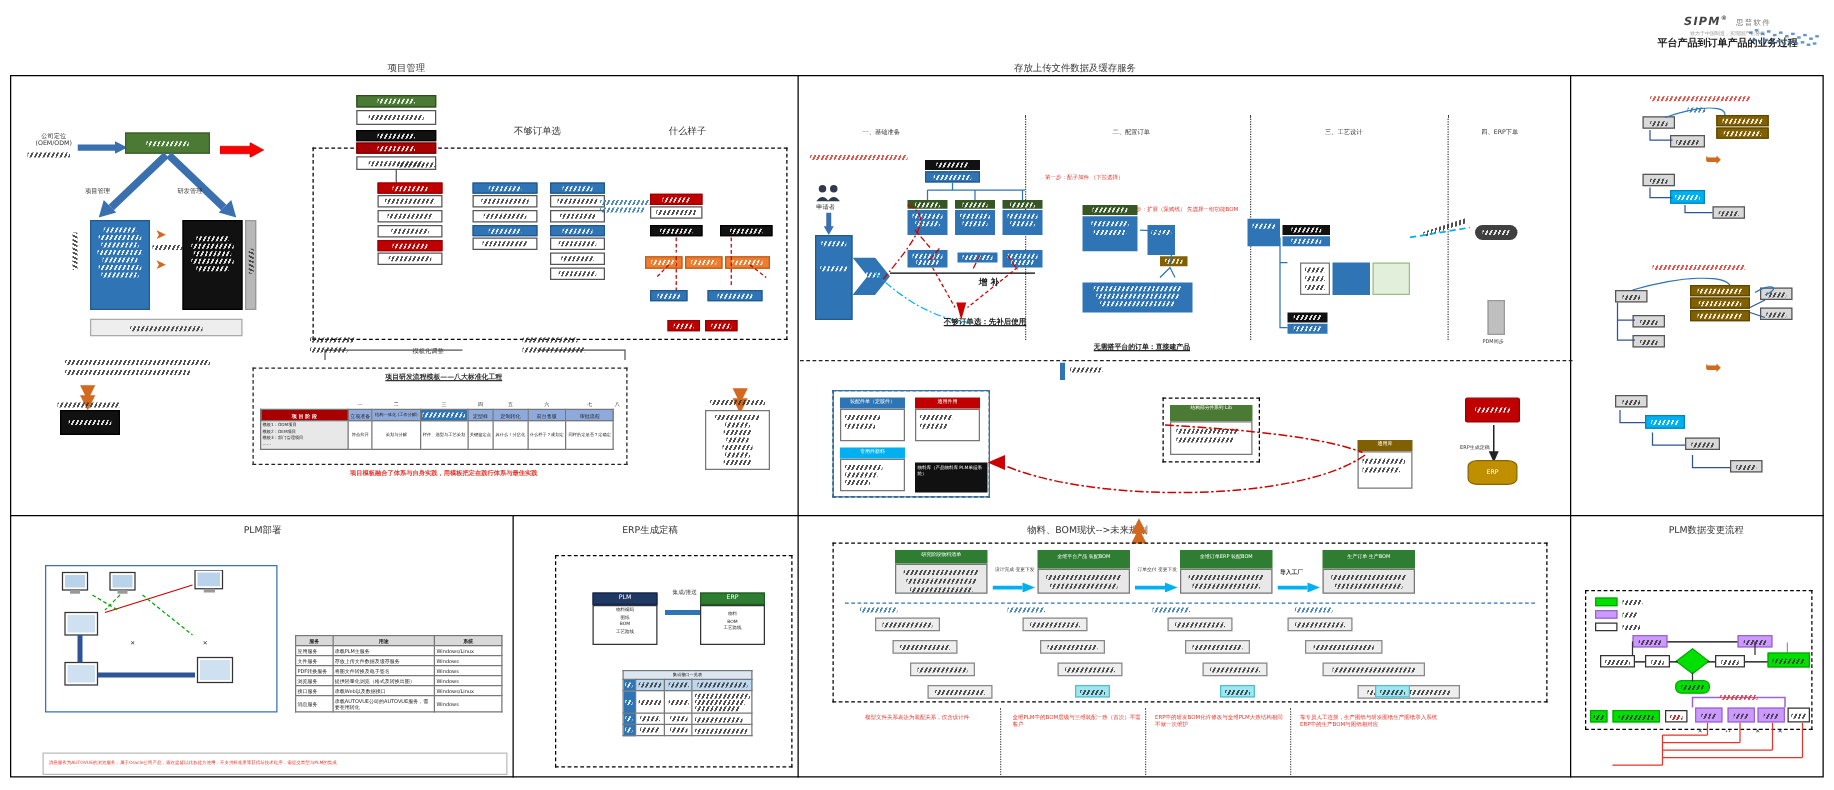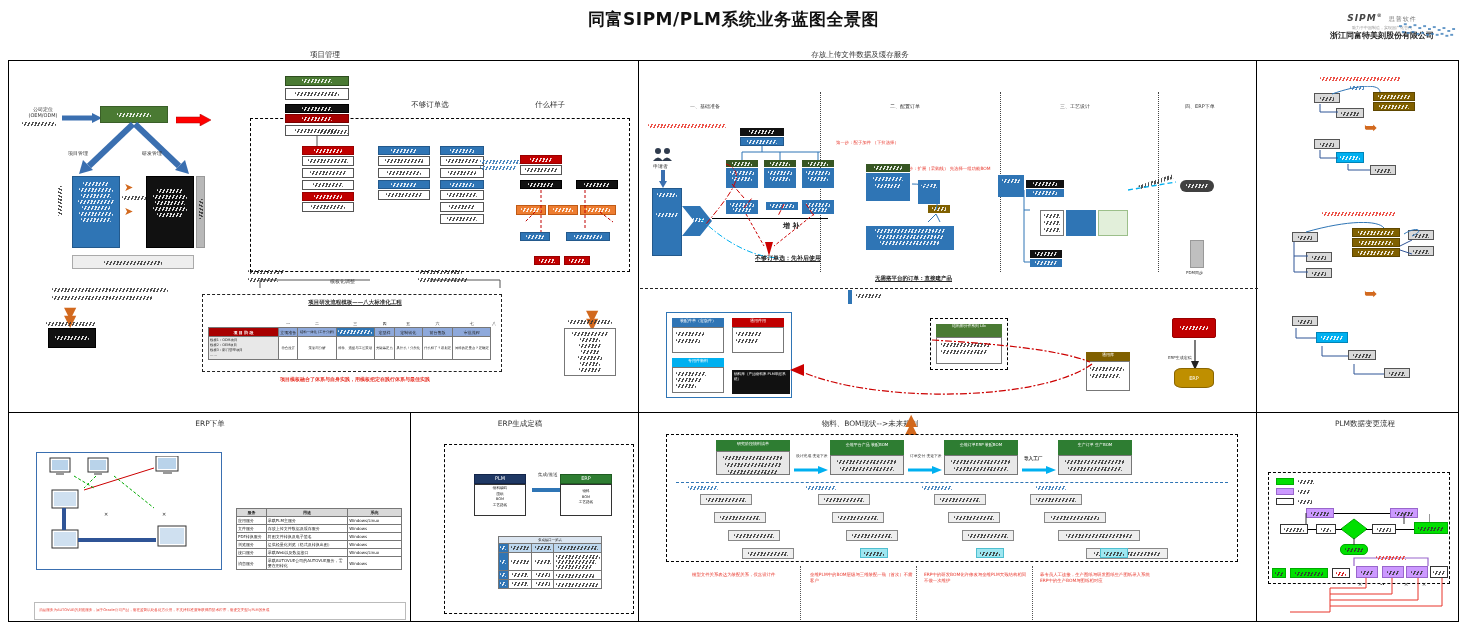--- a/index.html
+++ b/index.html
@@ -60,29 +60,28 @@
 
   
   table.g { position:absolute; border-collapse:collapse; font-size:4px; }
   table.g td, table.g th { border:1px solid #777; padding:1px 1px; color:#222; }
 </style>
 </head>
 <body>
 
 <div class="page">
 
-  <div class="title">同富SIPM/PLM系统业务蓝图全景图</div>
 
   <div class="logo">
     <div class="sipm">
       <span>SIPM</span><sup style="font-size:5px">®</sup>
       <small>思普软件</small>
     </div>
     <div class="tiny">致力于中国制造，实现国产化替代</div>
-    <div class="corp">浙江同富特美刻股份有限公司</div>
+    <div class="corp">平台产品到订单产品的业务过程</div>
     <svg class="wave" viewBox="0 0 60 16">
       <g fill="#2f75b5">
         <rect x="0" y="3" width="3" height="2"></rect>
           <rect x="5" y="1" width="3" height="2"></rect>
         <rect x="10" y="4" width="3" height="2"></rect>
           <rect x="15" y="2" width="3" height="2"></rect>
         <rect x="20" y="5" width="3" height="2"></rect>
           <rect x="25" y="3" width="3" height="2"></rect>
         <rect x="30" y="6" width="3" height="2"></rect>
           <rect x="35" y="4" width="3" height="2"></rect>
@@ -112,21 +111,21 @@
 
   <div class="vline" style="left:638px;top:60px;height:352px"></div>
   <div class="vline" style="left:1256px;top:60px;height:352px"></div>
 
   <div class="hline" style="left:8px;top:412px;width:1451px"></div>
 
   <div class="vline" style="left:410px;top:412px;height:210px"></div>
   <div class="vline" style="left:638px;top:412px;height:210px"></div>
   <div class="vline" style="left:1256px;top:412px;height:210px"></div>
 
-  <div class="hdr" style="left:150px;top:419px;width:120px">ERP下单</div>
+  <div class="hdr" style="left:150px;top:419px;width:120px">PLM部署</div>
   <div class="hdr" style="left:460px;top:419px;width:120px">ERP生成定稿</div>
   <div class="hdr" style="left:800px;top:419px;width:140px">物料、BOM现状--&gt;未来规划</div>
   <div class="chev" style="left:905px;top:412px">▲</div>
   <div class="chev" style="left:905px;top:420px">▲</div>
   <div class="hdr" style="left:1300px;top:419px;width:130px">PLM数据变更流程</div>
 
   <div class="lbl" style="left:20px;top:106px;text-align:center;width:46px">
     <span>公司定位</span><br><span>(OEM/ODM)</span>
   </div>
   <div class="blur" style="position:absolute;left:22px;top:122px;width:34px;color:#333"></div>

